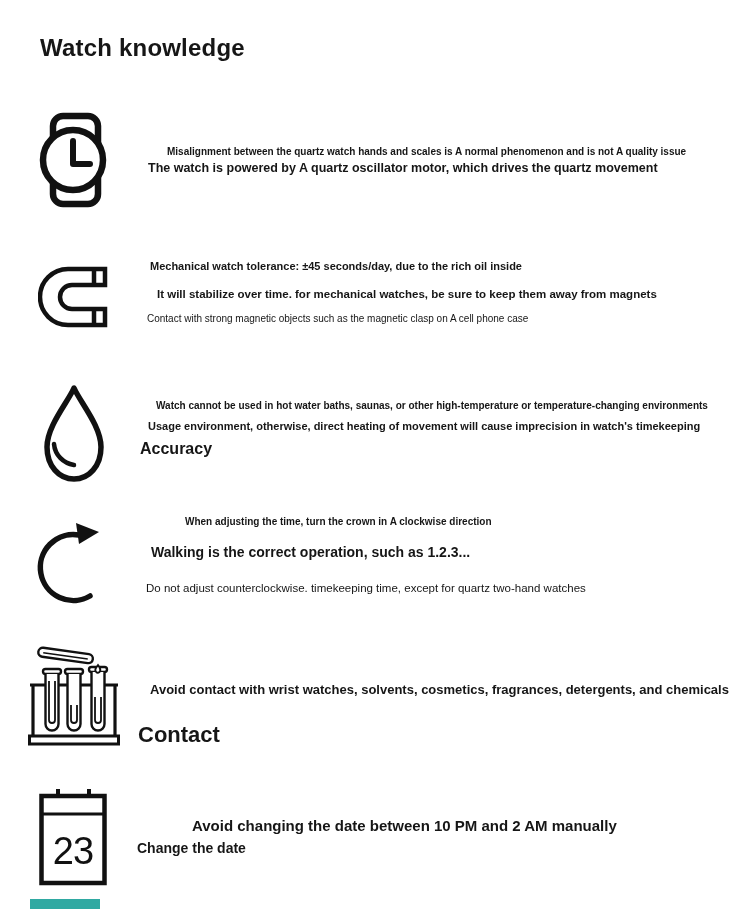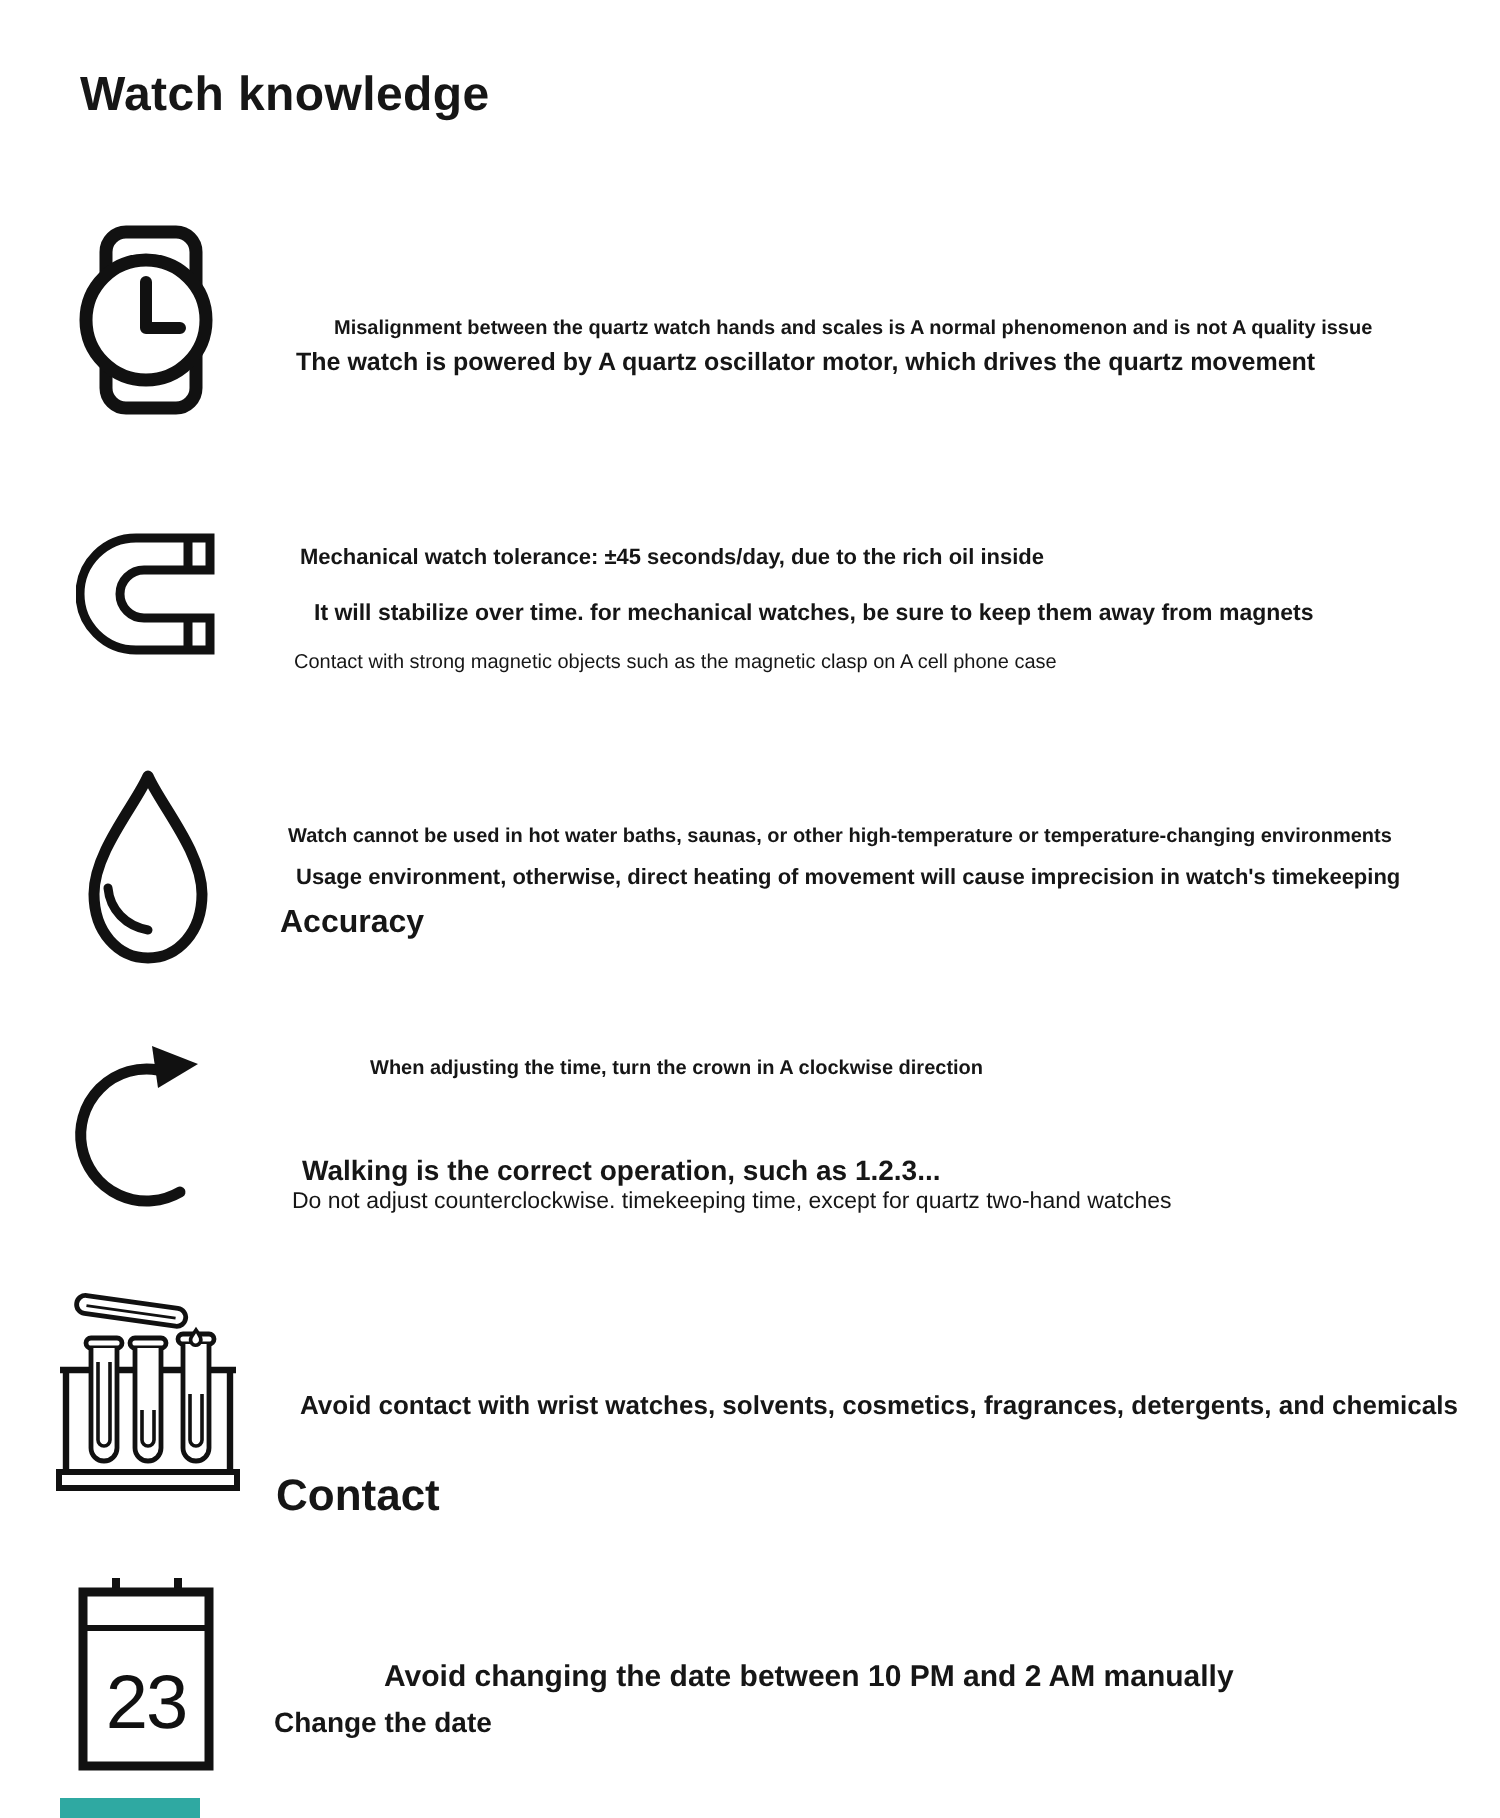--- a/index.html
+++ b/index.html
@@ -1,20 +1,20 @@
 <!DOCTYPE html>
 <html><head>
 <meta charset="utf-8">
 <style>
   html,body { margin:0; padding:0; background:#ffffff; }
   .canvas {
     position:relative; width:750px; height:909px; background:#ffffff;
     font-family:"Liberation Sans", sans-serif; color:#161616; overflow:hidden;text-align:center;
   }
-  .txt { position:absolute; white-space:nowrap; line-height:1.15; color:#161616;margin-top:13px; }
+  .txt { position:absolute; white-space:nowrap; line-height:1.15; color:#161616; }
   .b   { font-weight:700; }
   .page-title { position:absolute; left:40px; top:34px; font-size:24px; font-weight:700; letter-spacing:0.2px; }
   .icon { position:absolute; }
   .accent-bar { position:absolute; left:30px; top:899px; width:70px; height:10px; }
 </style>
 </head>
 <body>
 
 <div class="canvas">
 
@@ -38,32 +38,32 @@
     <div class="txt b" style="left:150px;top:260px;font-size:11px">Mechanical watch tolerance: ±45 seconds/day, due to the rich oil inside</div>
     <div class="txt b" style="left:157px;top:288px;font-size:11.5px">It will stabilize over time. for mechanical watches, be sure to keep them away from magnets</div>
     <div class="txt" style="left:147px;top:313px;font-size:10px">Contact with strong magnetic objects such as the magnetic clasp on A cell phone case</div>
   </div>
 
   <div>
     <svg class="icon" style="left:38px;top:384px;width:72px;height:100px" viewBox="0 0 72 100">
       <path d="M36 4 C30 18 9 42 9 63 C9 82 21 95 36 95 C51 95 63 82 63 63 C63 42 42 18 36 4 Z" fill="none" stroke="#111" stroke-width="5.5" stroke-linejoin="round"></path>
       <path d="M16 60 C17 71 25 79 36 81" fill="none" stroke="#111" stroke-width="4.5" stroke-linecap="round"></path>
     </svg>
-    <div class="txt b" style="left:144px;top:400px;font-size:10px">Watch cannot be used in hot water baths, saunas, or other high-temperature or temperature-changing environments</div>
+    <div class="txt b" style="left:156px;top:400px;font-size:10px">Watch cannot be used in hot water baths, saunas, or other high-temperature or temperature-changing environments</div>
     <div class="txt b" style="left:148px;top:420px;font-size:11px">Usage environment, otherwise, direct heating of movement will cause imprecision in watch's timekeeping</div>
     <div class="txt b" style="left:140px;top:440px;font-size:16px">Accuracy</div>
   </div>
 
   <div>
     <svg class="icon" style="left:33px;top:520px;width:80px;height:92px" viewBox="0 0 80 92">
       <path d="M46 15 A33 33 0 1 0 57 76" fill="none" stroke="#111" stroke-width="5.5" stroke-linecap="round"></path>
       <polygon points="43,3 66,12 46,24" fill="#111"></polygon>
     </svg>
     <div class="txt b" style="left:185px;top:516px;font-size:10px">When adjusting the time, turn the crown in A clockwise direction</div>
-    <div class="txt b" style="left:151px;top:564px;font-size:14px">Walking is the correct operation, such as 1.2.3...</div>
+    <div class="txt b" style="left:151px;top:544px;font-size:14px">Walking is the correct operation, such as 1.2.3...</div>
     <div class="txt" style="left:146px;top:582px;font-size:11.5px">Do not adjust counterclockwise. timekeeping time, except for quartz two-hand watches</div>
   </div>
 
   <div>
     <svg class="icon" style="left:28px;top:645px;width:92px;height:104px" viewBox="0 0 92 104">
 
       <line x1="2" y1="40" x2="90" y2="40" stroke="#111" stroke-width="3.2"></line>
       <line x1="5" y1="40" x2="5" y2="92" stroke="#111" stroke-width="3.2"></line>
       <line x1="87" y1="40" x2="87" y2="92" stroke="#111" stroke-width="3.2"></line>
 

